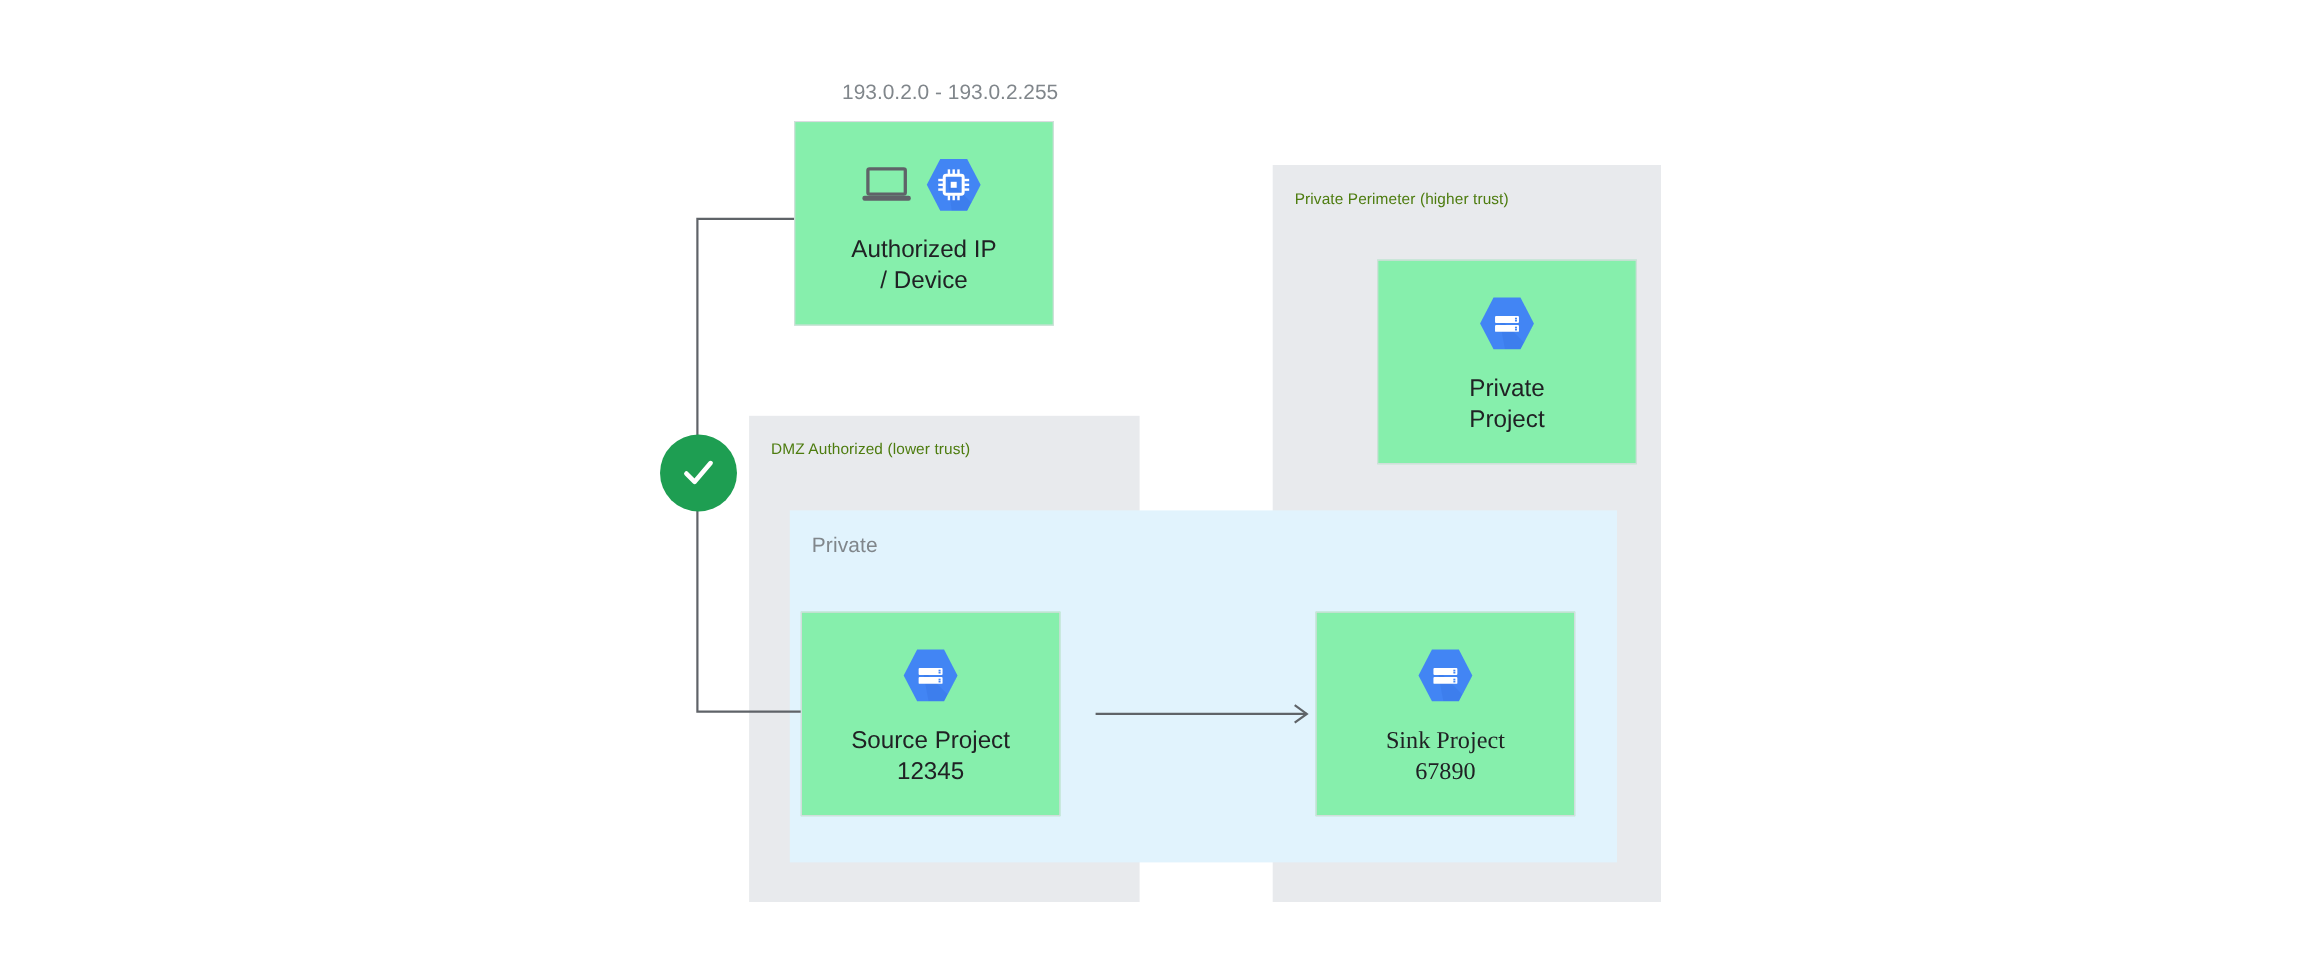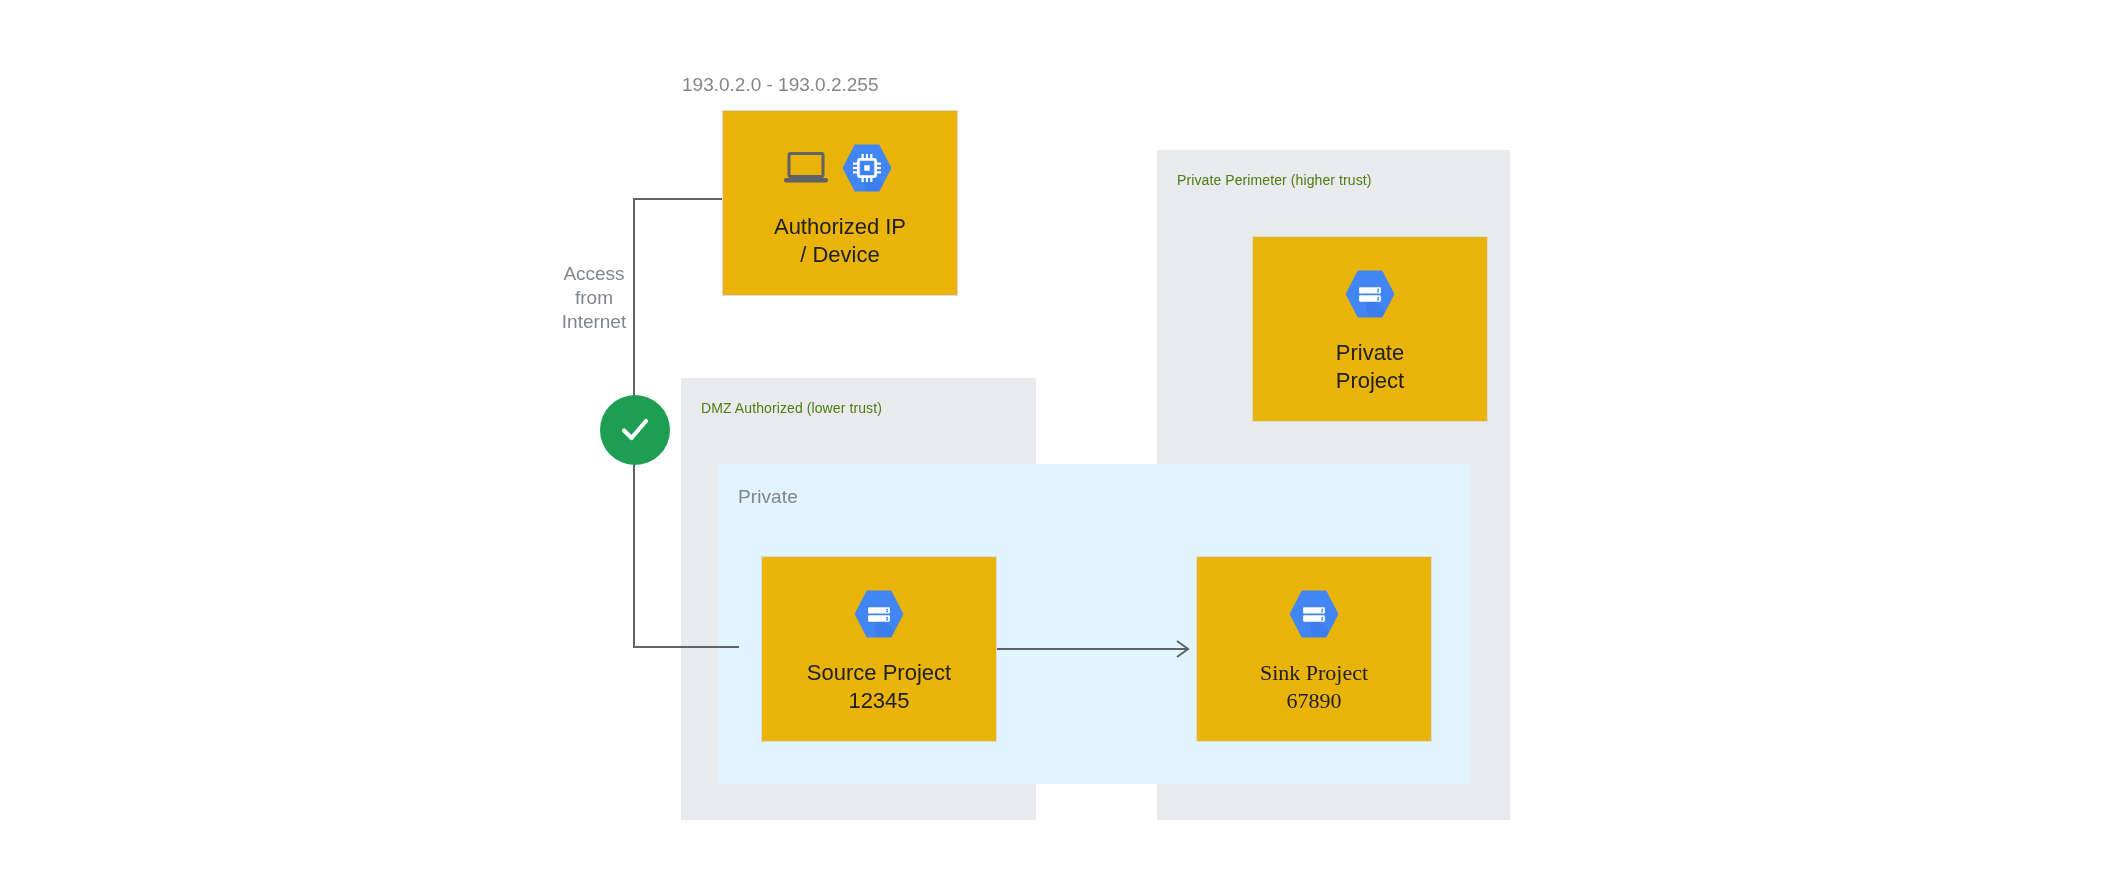--- a/index.html
+++ b/index.html
@@ -51,21 +51,21 @@
     left: 20px;
     top: 22px;
     font-size: 19px;
     color: #80868b;
     white-space: nowrap;
     letter-spacing: 0.1px;
   }
 
   
   .node {
-    background: #eab308;
+    background: #86efac;
     border: 1px solid #dadce0;
     box-sizing: border-box;
     display: flex;
     flex-direction: column;
     align-items: center;
     justify-content: center;
   }
   .node-icons {
     display: flex;
     flex-direction: row;
@@ -80,21 +80,21 @@
     line-height: 28px;
     color: #202124;
     text-align: center;
     white-space: pre-line;
   }
 
   
   .ip-caption {
     font-size: 19px;
     color: #80868b;
-    text-align: left;
+    text-align: right;
     white-space: nowrap;
   }
 
   
   .access-label {
     font-size: 19px;
     line-height: 24px;
     color: #80868b;
     text-align: center;
     white-space: pre-line;
@@ -178,23 +178,20 @@
             <rect x="42.5" y="30.8" width="5" height="2.4"></rect>
             <rect x="42.5" y="35.6" width="5" height="2.4"></rect>
           </g>
         </svg>
       </span>
     </div>
     <div class="node-label">Authorized IP
 / Device</div>
   </div>
 
-  <div class="abs access-label" style="left:534px; top:262px; width:120px;">Access
-from
-Internet</div>
 
   <div class="abs check-badge" style="left:600px; top:395px; width:70px; height:70px;">
     <span>
       <svg width="40" height="40" viewBox="0 0 40 40" fill="none">
         <path d="M 9 20.5 L 16.5 28 L 31 11" stroke="#ffffff" stroke-width="4.2" fill="none" stroke-linecap="round" stroke-linejoin="round"></path>
       </svg>
     </span>
   </div>
 
   <div class="abs node" style="left:1252px; top:236px; width:236px; height:186px;">
@@ -220,21 +217,21 @@
             <rect x="40" y="35.3" width="2" height="1.7"></rect>
             <rect x="40" y="37.4" width="2" height="1.7"></rect>
           </g>
         </svg>
       </span>
     </div>
     <div class="node-label">Private
 Project</div>
   </div>
 
-  <div class="abs node" style="left:761px; top:556px; width:236px; height:186px;">
+  <div class="abs node" style="left:728px; top:556px; width:236px; height:186px;">
     <div class="node-icons">
       <span>
         <svg width="58" height="58" viewBox="0 0 64 64" fill="none">
           <defs>
             <clipPath id="hexclipC">
               <path d="M 18.5 6 L 45.5 6 L 59 32 L 45.5 58 L 18.5 58 L 5 32 Z"></path>
             </clipPath>
           </defs>
           <path d="M 18.5 6 L 45.5 6 L 59 32 L 45.5 58 L 18.5 58 L 5 32 Z" fill="#4285f4"></path>
           <g clip-path="url(#hexclipC)">

